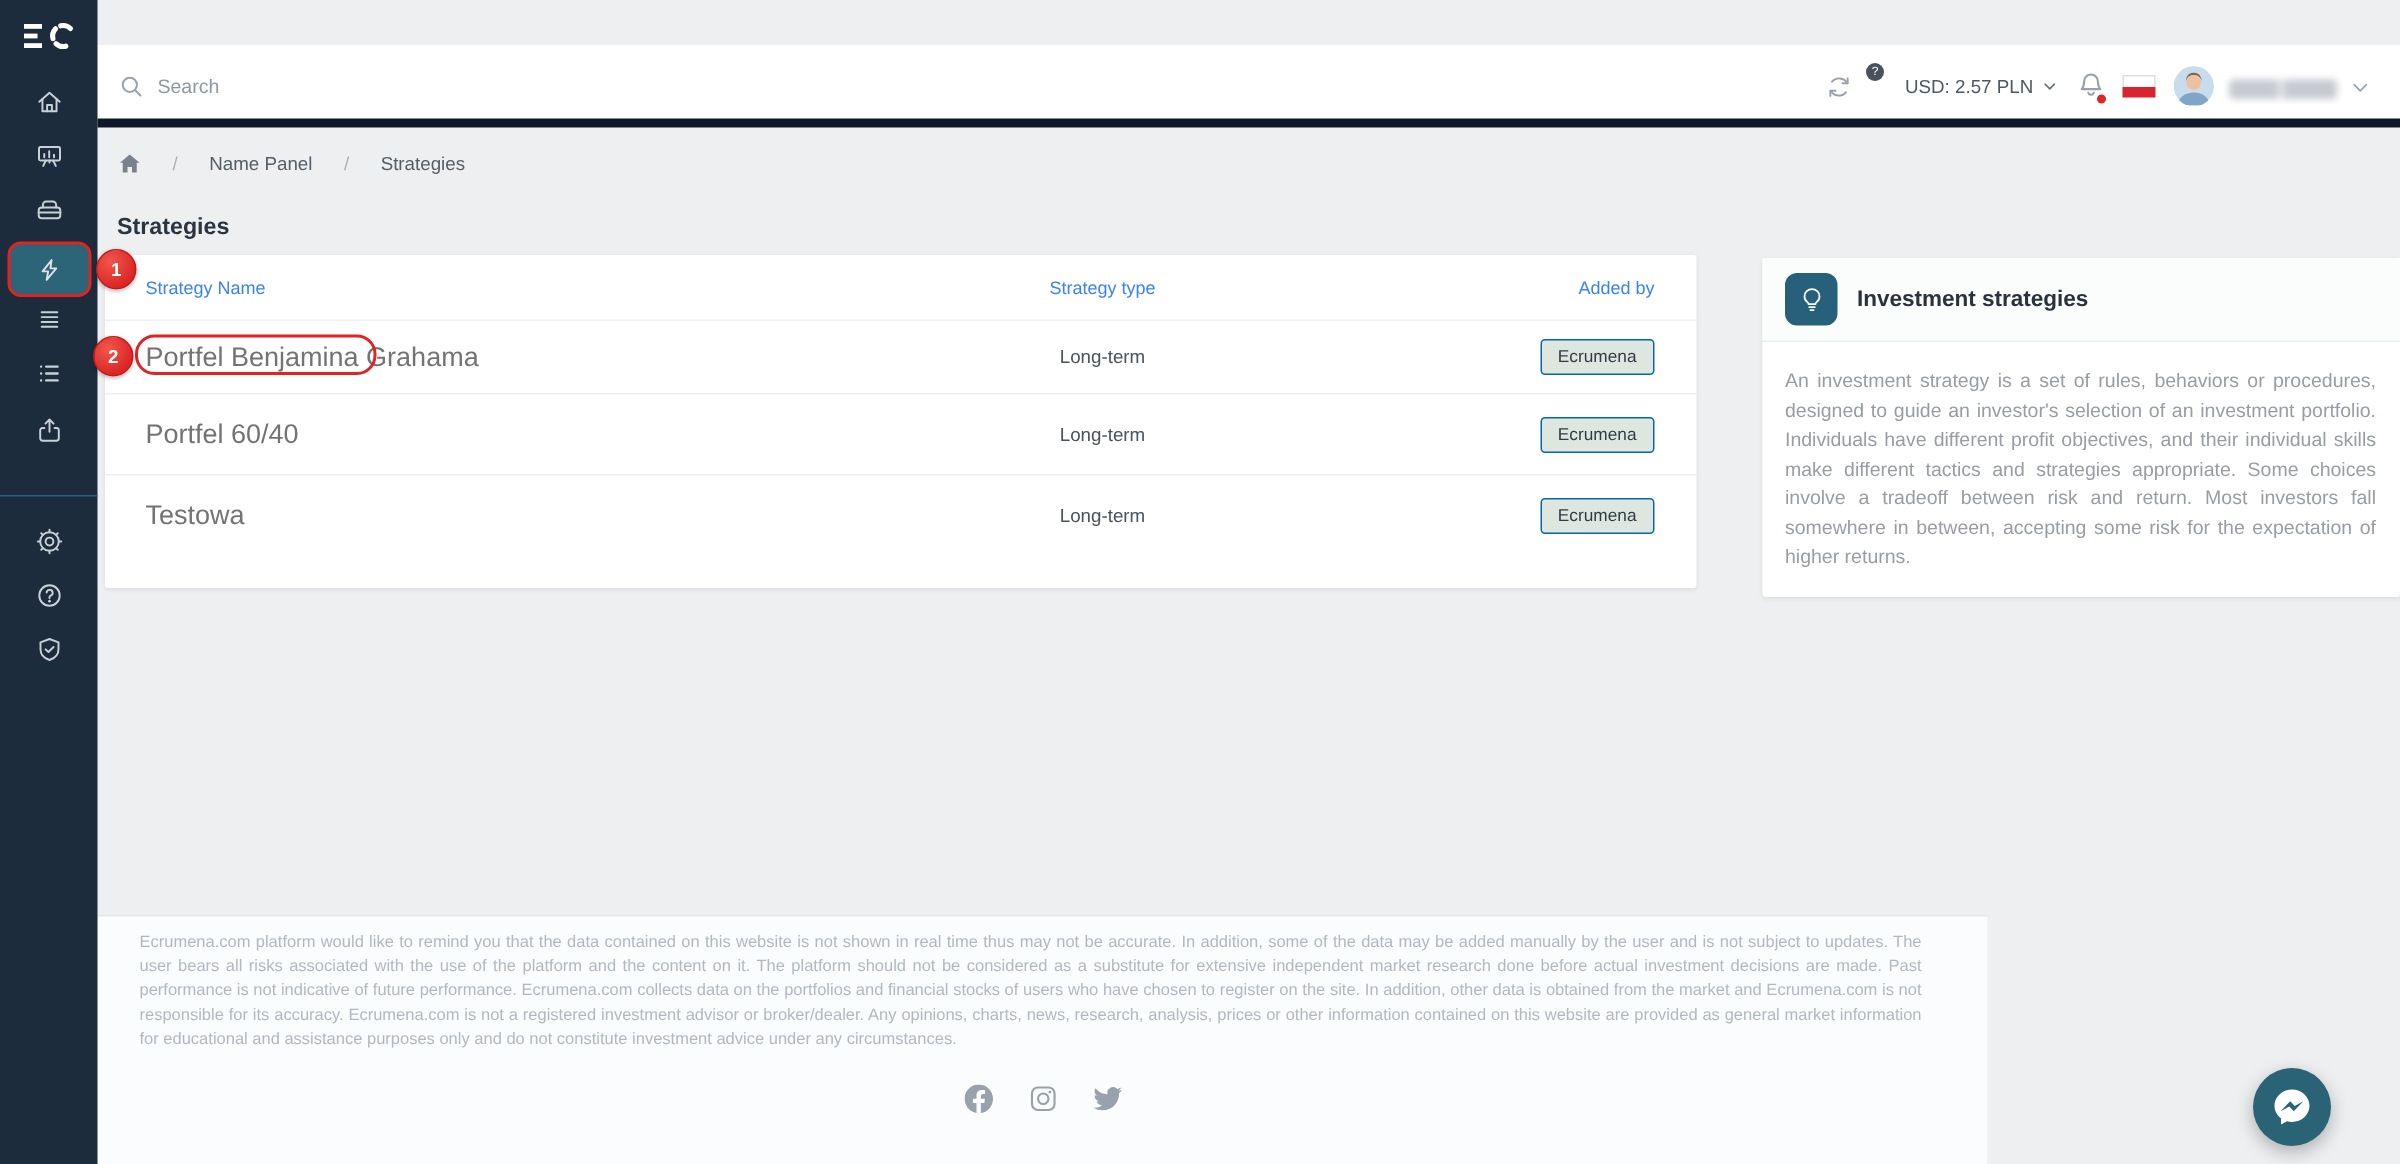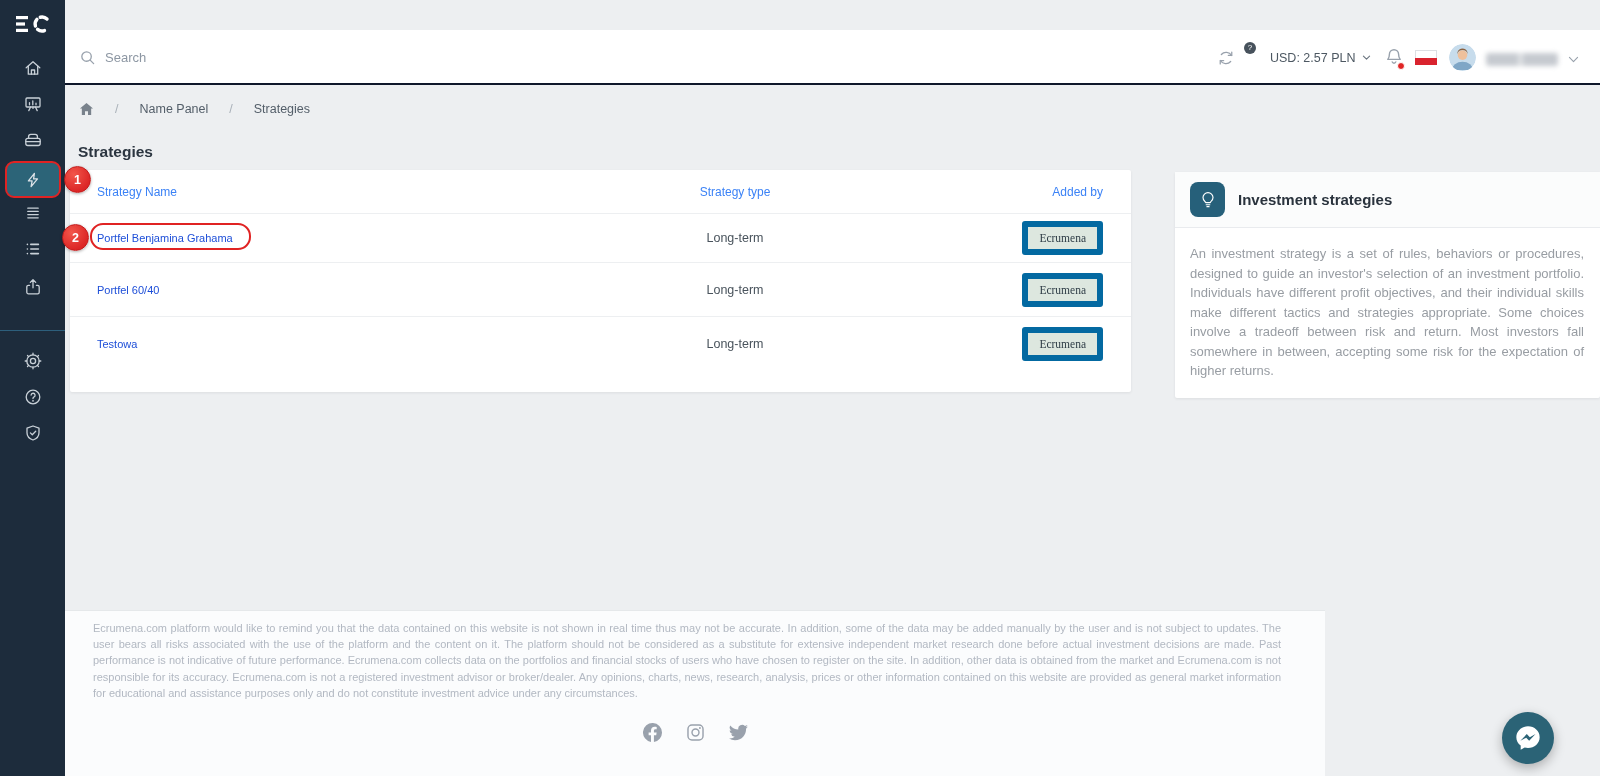--- a/index.html
+++ b/index.html
@@ -13,21 +13,21 @@
   
   .sidebar { position:absolute; left:0; top:0; width:65px; height:776px; background:#1d2c3c; z-index:20; }
   .logo { position:absolute; top:12px; left:0; width:65px; display:flex; justify-content:center; }
   .nav-item { position:absolute; left:0; width:65px; height:36px; display:flex; align-items:center; justify-content:center; cursor:pointer; }
   .nav-item svg { stroke:#c9d1d8; fill:none; stroke-width:1.3; stroke-linecap:round; stroke-linejoin:round; }
   .nav-selected { position:absolute; left:5px; top:161px; width:56px; height:37px; background:#2c6478;
     border:2px solid #e02323; border-radius:9px; display:flex; align-items:center; justify-content:center; cursor:pointer; }
   .nav-selected svg { stroke:#dbe2e7; fill:none; stroke-width:1.3; stroke-linecap:round; stroke-linejoin:round; }
   .side-divider { position:absolute; left:0; top:330px; width:65px; height:1px; background:#2d5f7c; }
   
-  .topbar { position:absolute; left:65px; top:30px; width:1535px; height:55px; background:#ffffff; border-bottom:2px solid #0f172a; z-index:5; }
+  .topbar { position:absolute; left:65px; top:30px; width:1535px; height:55px; background:#ffffff; border-bottom:6px solid #0f172a; z-index:5; }
   .search-icon { position:absolute; left:14px; top:19px; }
   .search-input { position:absolute; left:40px; top:0; width:300px; height:55px; border:none; outline:none; background:transparent; font-size:13px; color:#5a6470; font-family:"Liberation Sans", sans-serif; }
   .search-input::placeholder { color:#8d97a3; }
   .tb-icon svg, .search-icon svg { stroke:#98a1ac; fill:none; stroke-width:1.4; stroke-linecap:round; stroke-linejoin:round; }
   .refresh { position:absolute; left:1152px; top:19px; cursor:pointer; }
   .q-badge { position:absolute; left:1179px; top:12px; width:12px; height:12px; border-radius:50%; background:#47525c; color:#fff; font-size:8px; line-height:12px; text-align:center; cursor:pointer; }
   .currency { position:absolute; left:1205px; top:0; height:55px; display:flex; align-items:center; gap:6px; font-size:12.5px; color:#4d5862; cursor:pointer; }
   .bell { position:absolute; left:1319px; top:16px; cursor:pointer; }
   .bell-dot { position:absolute; left:1332px; top:32px; width:8px; height:8px; border-radius:50%; background:#e02525; border:1px solid #fff; }
   .flag { position:absolute; left:1350px; top:20px; width:22px; height:15px; cursor:pointer; }
@@ -43,23 +43,23 @@
   .crumb-sep { color:#aab1b9; }
   .page-title { position:absolute; left:78px; top:143px; font-size:15.5px; font-weight:700; color:#2b3540; z-index:4; }
   
   .table-card { position:absolute; left:70px; top:170px; width:1061px; height:222px; background:#fff; border-radius:2px; box-shadow:0 1px 3px rgba(20,30,40,.08); z-index:3; }
   .t-grid { display:grid; grid-template-columns:493px 290px 1fr; align-items:center; padding:0 28px 0 27px; }
   .t-head { height:43px; font-size:12px; color:#3b82f6; }
   .t-row { border-top:1px solid #edeff1; }
   .t-row.r1 { height:49px; } .t-row.r2 { height:54px; } .t-row.r3 { height:54px; }
   .col-type { text-align:center; }
   .col-added { text-align:right; }
-  .row-link { font-size:11px; color:#1d4ed8; cursor:pointer; }
+  .row-link { font-size:18px; color:#737373; cursor:pointer; }
   .row-type { font-size:12.5px; color:#49535c; }
-  .badge { display:inline-block; background:#dde7df; border:6px solid #0369a1; border-radius:3px; padding:5px 11px; font-size:11.5px; color:#2e3c46;font-family:Liberation Serif, serif; }
+  .badge { display:inline-block; background:#dde7df; border:1px solid #0369a1; border-radius:3px; padding:5px 11px; font-size:11.5px; color:#2e3c46; }
   
   .info-card { position:absolute; left:1175px; top:172px; width:425px; height:226px; background:#fff; border-radius:2px; box-shadow:0 1px 3px rgba(20,30,40,.08); z-index:3; }
   .info-head { height:56px; display:flex; align-items:center; gap:13px; padding-left:15px; border-bottom:1px solid #e9ebee; background:#fbfcfc; }
   .info-icon { width:35px; height:35px; border-radius:8px; background:#26607a; display:flex; align-items:center; justify-content:center; }
   .info-icon svg { stroke:#fff; fill:none; stroke-width:1.4; stroke-linecap:round; stroke-linejoin:round; }
   .info-title { font-size:15px; font-weight:600; color:#2a333d; }
   .info-body { padding:16px 16px 0 15px; font-size:13px; line-height:19.5px; color:#989da3; text-align:justify; }
   
   .ann-circle { position:absolute; width:27px; height:27px; border-radius:50%;
     background:radial-gradient(circle at 35% 30%, #f2564a, #dc2626 72%); border:1px solid #c21b1b;

